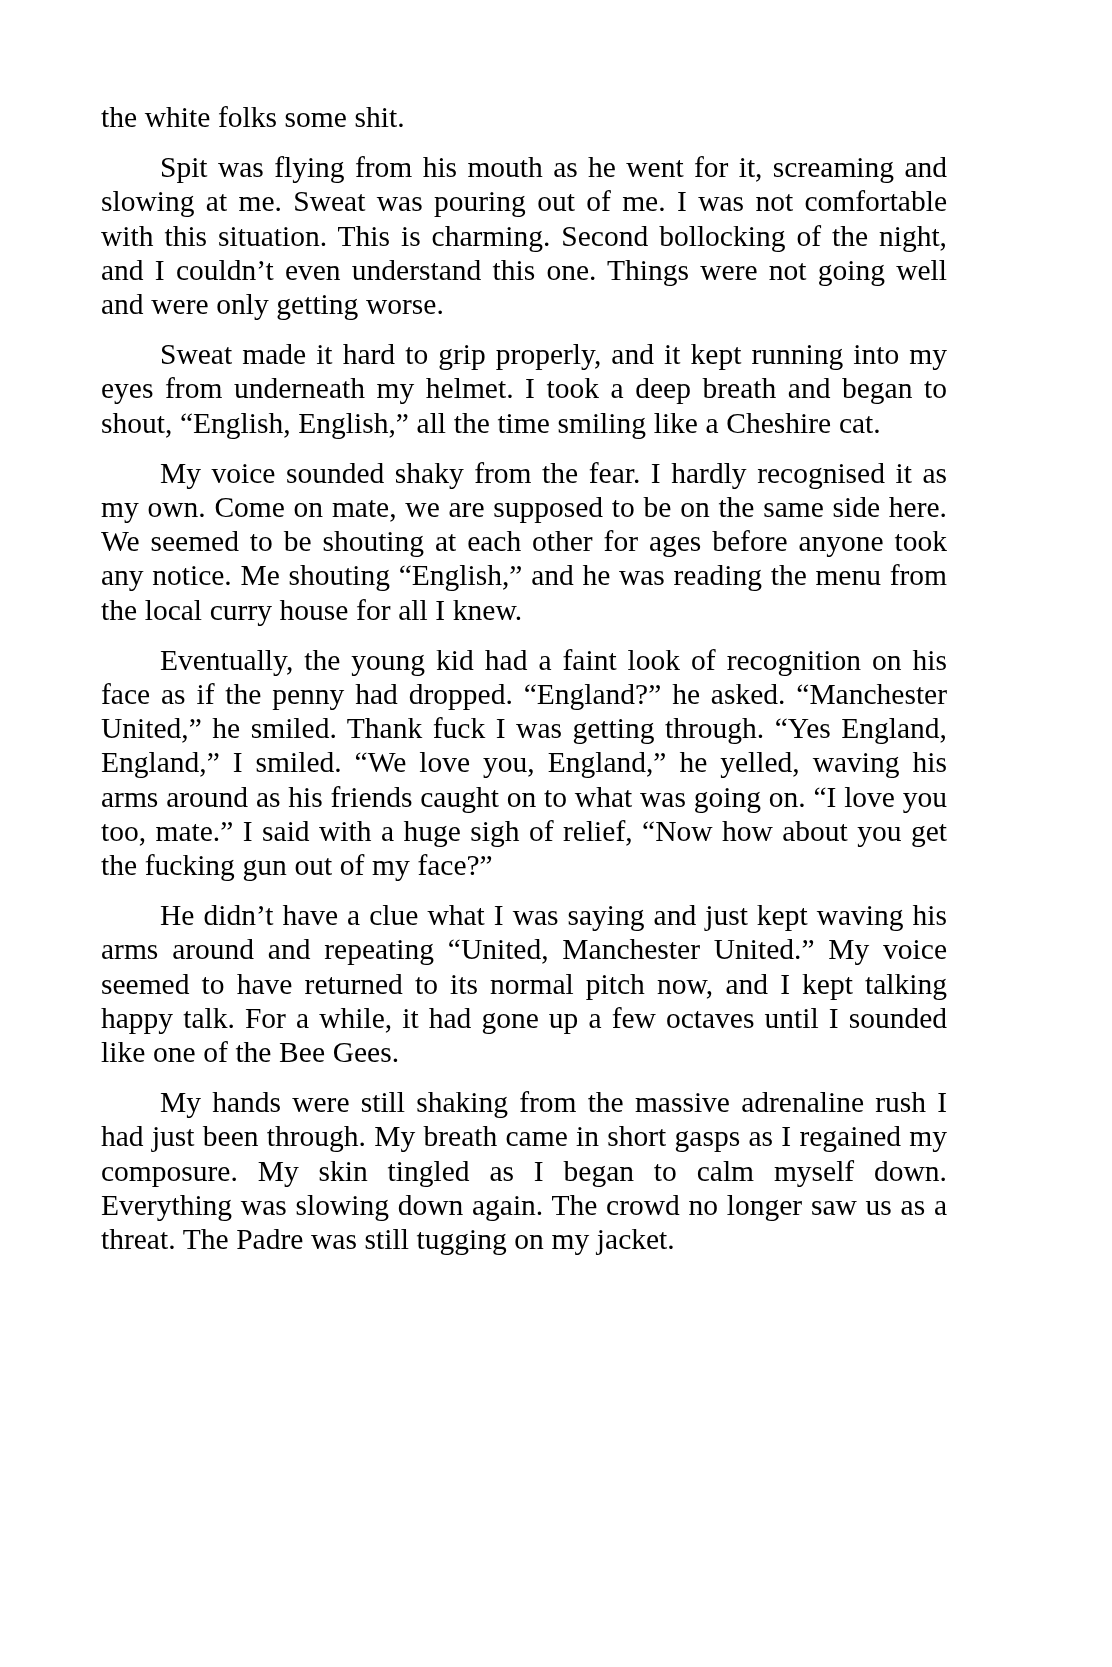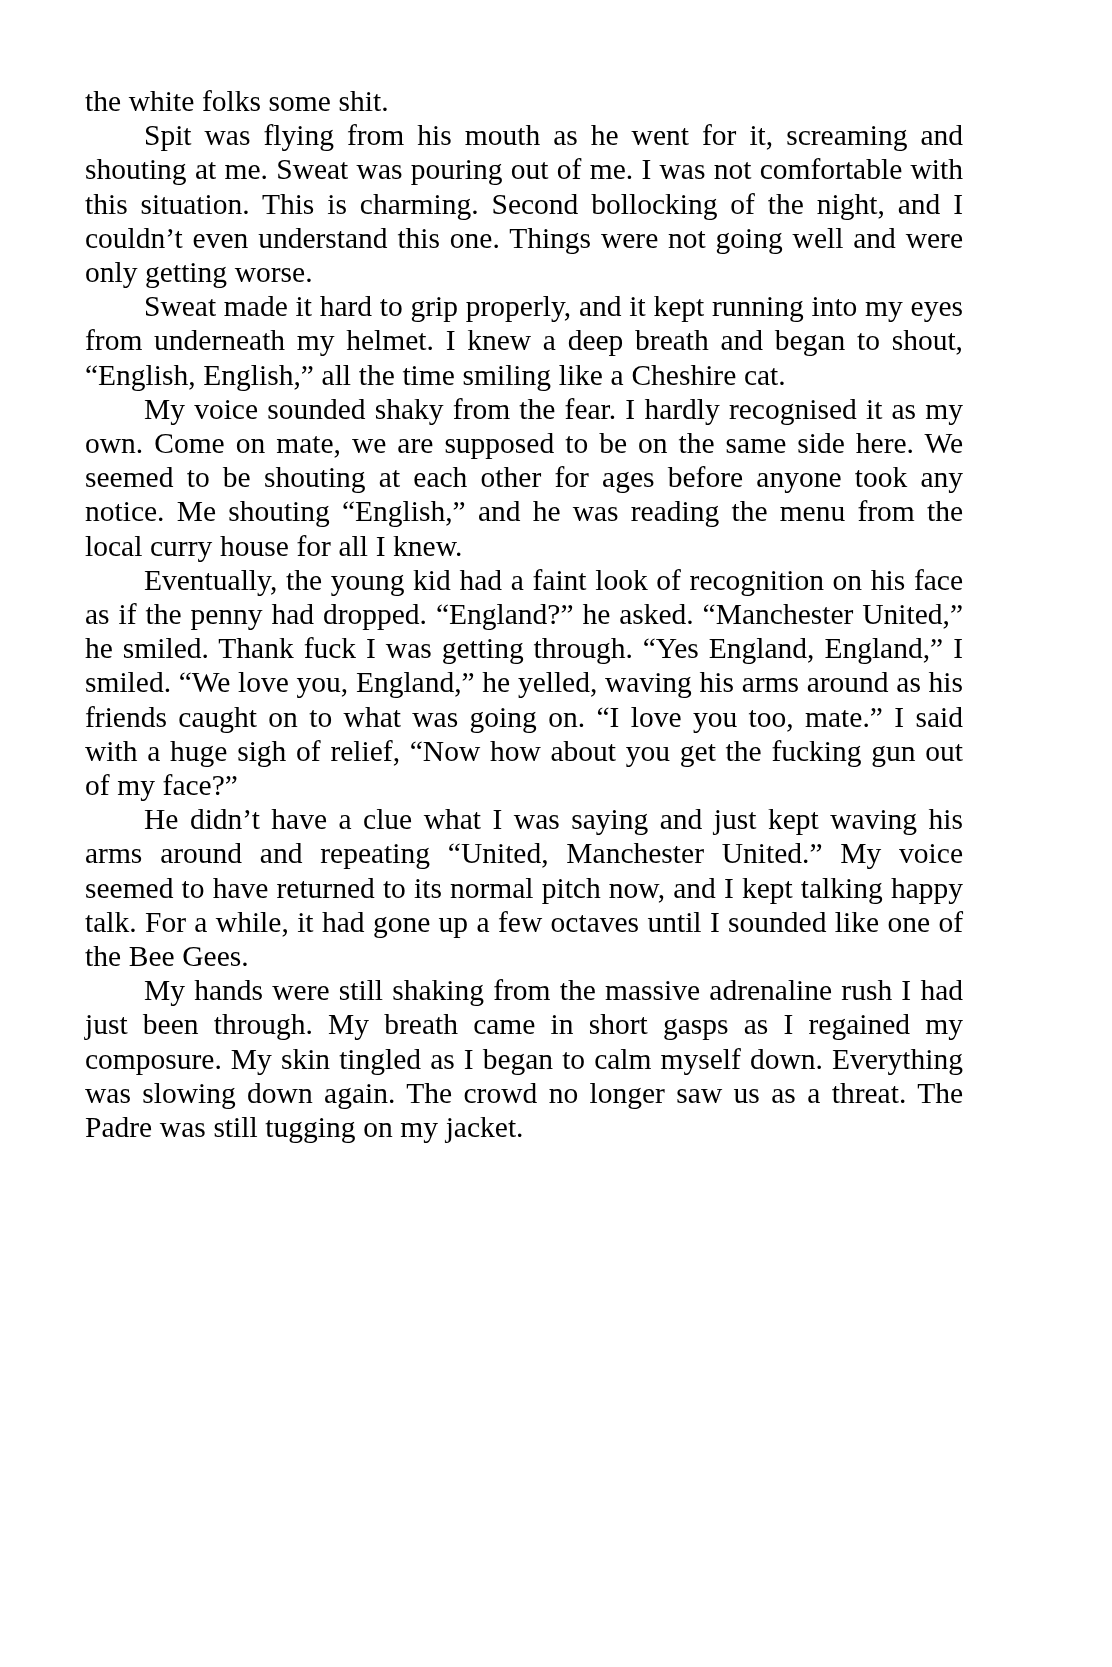--- a/index.html
+++ b/index.html
@@ -21,21 +21,21 @@
     background: #ffffff;
     box-sizing: border-box;
   }
   .text-column {
     position: absolute;
     left: 85px;
     top: 84px;
     width: 878px;
   }
   p.para {
-    margin: 0;
+    margin: 16px;
     padding: 0;
     font-size: 29.5px;
     line-height: 34.2px;
     text-align: justify;
     text-justify: inter-word;
     -webkit-hyphens: none;
     hyphens: none;
     word-spacing: 0.01em;
   }
   p.para.indent {
@@ -47,24 +47,24 @@
   
 </style>
 </head>
 <body>
 
 <div class="page">
   <div class="text-column">
 
     <p class="para continuation">the white folks some shit.</p>
 
-    <p class="para indent">Spit was flying from his mouth as he went for it, screaming and shouting at me. Sweat was pouring out of me. I was not comfortable with this situation. This is charming. Second bollocking of the night, and I couldn’t even understand this one. Things were not going well and were only getting worse.</p>
+    <p class="para indent">Spit was flying from his mouth as he went for it, screaming and slowing at me. Sweat was pouring out of me. I was not comfortable with this situation. This is charming. Second bollocking of the night, and I couldn’t even understand this one. Things were not going well and were only getting worse.</p>
 
 
-    <p class="para indent">Sweat made it hard to grip properly, and it kept running into my eyes from underneath my helmet. I knew a deep breath and began to shout, “English, English,” all the time smiling like a Cheshire cat.</p>
+    <p class="para indent">Sweat made it hard to grip properly, and it kept running into my eyes from underneath my helmet. I took a deep breath and began to shout, “English, English,” all the time smiling like a Cheshire cat.</p>
 
     <p class="para indent">My voice sounded shaky from the fear. I hardly recognised it as my own. Come on mate, we are supposed to be on the same side here. We seemed to be shouting at each other for ages before anyone took any notice. Me shouting “English,” and he was reading the menu from the local curry house for all I knew.</p>
 
     <p class="para indent">Eventually, the young kid had a faint look of recognition on his face as if the penny had dropped. “England?” he asked. “Manchester United,” he smiled. Thank fuck I was getting through. “Yes England, England,” I smiled. “We love you, England,” he yelled, waving his arms around as his friends caught on to what was going on. “I love you too, mate.” I said with a huge sigh of relief, “Now how about you get the fucking gun out of my face?”</p>
 
     <p class="para indent">He didn’t have a clue what I was saying and just kept waving his arms around and repeating “United, Manchester United.” My voice seemed to have returned to its normal pitch now, and I kept talking happy talk. For a while, it had gone up a few octaves until I sounded like one of the Bee Gees.</p>
 
 
     <p class="para indent">My hands were still shaking from the massive adrenaline rush I had just been through. My breath came in short gasps as I regained my composure. My skin tingled as I began to calm myself down. Everything was slowing down again. The crowd no longer saw us as a threat. The Padre was still tugging on my jacket.</p>
 

